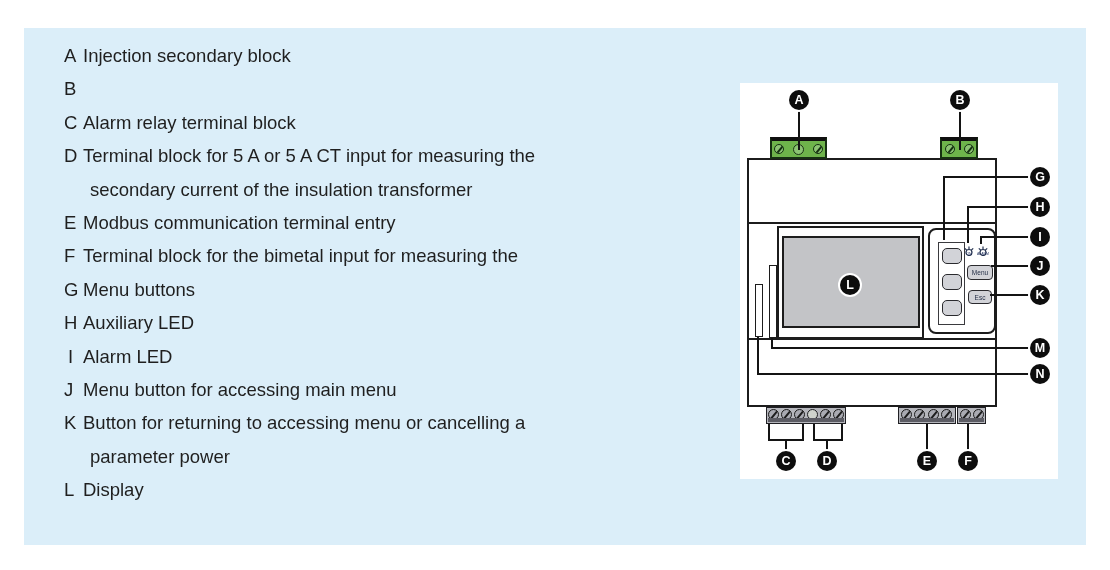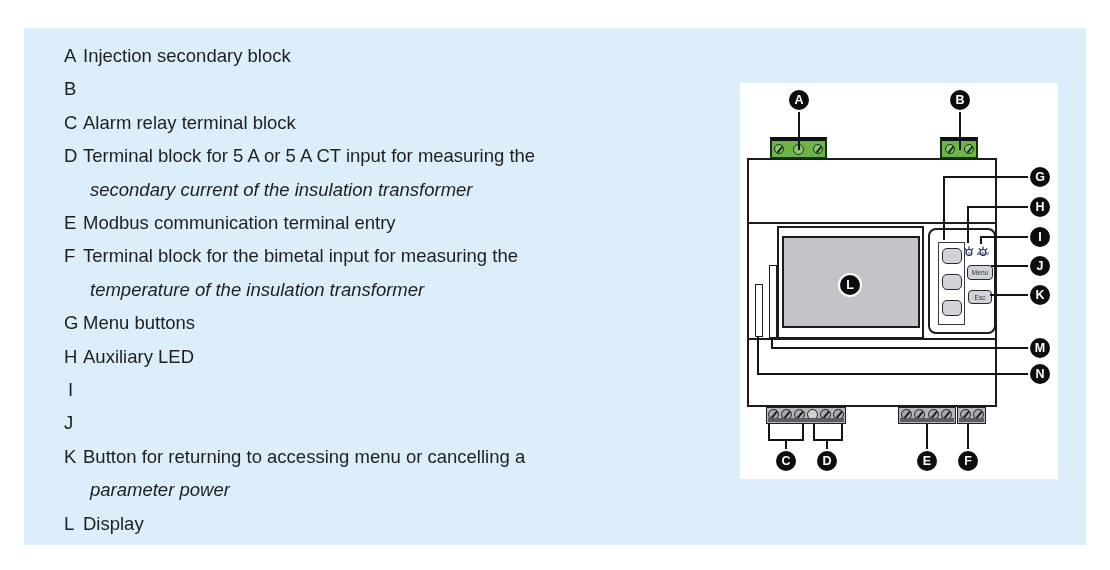--- a/index.html
+++ b/index.html
@@ -4,21 +4,21 @@
 <style>
   html,body{margin:0;padding:0;background:#ffffff;}
   #stage{position:relative;width:1110px;height:570px;background:#ffffff;overflow:hidden;
          font-family:"Liberation Sans", sans-serif;}
   #blue-panel{position:absolute;left:24px;top:28px;width:1062px;height:517px;}
   
   #legend{position:absolute;left:64px;top:39px;font-size:18.5px;line-height:33.4px;color:#1f1f1f;}
   .lg-line{display:flex;white-space:nowrap;}
   .lg-letter{flex:none;width:19px;}
   .lg-letter.shift{padding-left:4px;width:15px;}
-  .lg-indent{padding-left:26px;white-space:nowrap;font-style:italic;}
+  .lg-indent{padding-left:26px;white-space:nowrap;}
   
   #figure{position:absolute;left:740px;top:83px;width:318px;height:396px;background:#ffffff;}
   #figure *{box-sizing:border-box;}
   .ln{position:absolute;background:#141414;}
   #device-body{position:absolute;left:7px;top:75px;width:250px;height:249px;
                border:2px solid #1c1c1c;background:#ffffff;}
   .divider{position:absolute;left:8px;width:248px;height:2px;background:#1c1c1c;}
   .tblock-top{position:absolute;top:54px;height:22px;border:2px solid #163012;border-top:4px solid #101010;}
   .screw{position:absolute;width:11px;height:11px;border:1.5px solid #1c1c1c;border-radius:50%;
          background:#a9aab2;overflow:hidden;}
@@ -72,34 +72,35 @@
       </div>
     <div class="lg-indent">secondary current of the insulation transformer</div>
     <div class="lg-line">
         <span class="lg-letter">E</span>
         <span>Modbus communication terminal entry</span>
       </div>
     <div class="lg-line">
         <span class="lg-letter">F</span>
         <span>Terminal block for the bimetal input for measuring the</span>
       </div>
-    <div class="lg-indent">temperature of the insulation transformer</div>
     <div class="lg-line">
         <span class="lg-letter">G</span>
         <span>Menu buttons</span>
       </div>
     <div class="lg-line">
         <span class="lg-letter">H</span>
         <span>Auxiliary LED</span>
       </div>
     <div class="lg-line">
         <span class="lg-letter shift">I</span>
+        <span>Alarm LED</span>
       </div>
     <div class="lg-line">
         <span class="lg-letter">J</span>
+        <span>Menu button for accessing main menu</span>
       </div>
     <div class="lg-line">
         <span class="lg-letter">K</span>
         <span>Button for returning to accessing menu or cancelling a</span>
       </div>
     <div class="lg-indent">parameter power</div>
     <div class="lg-line">
         <span class="lg-letter">L</span>
         <span>Display</span>
       </div>

